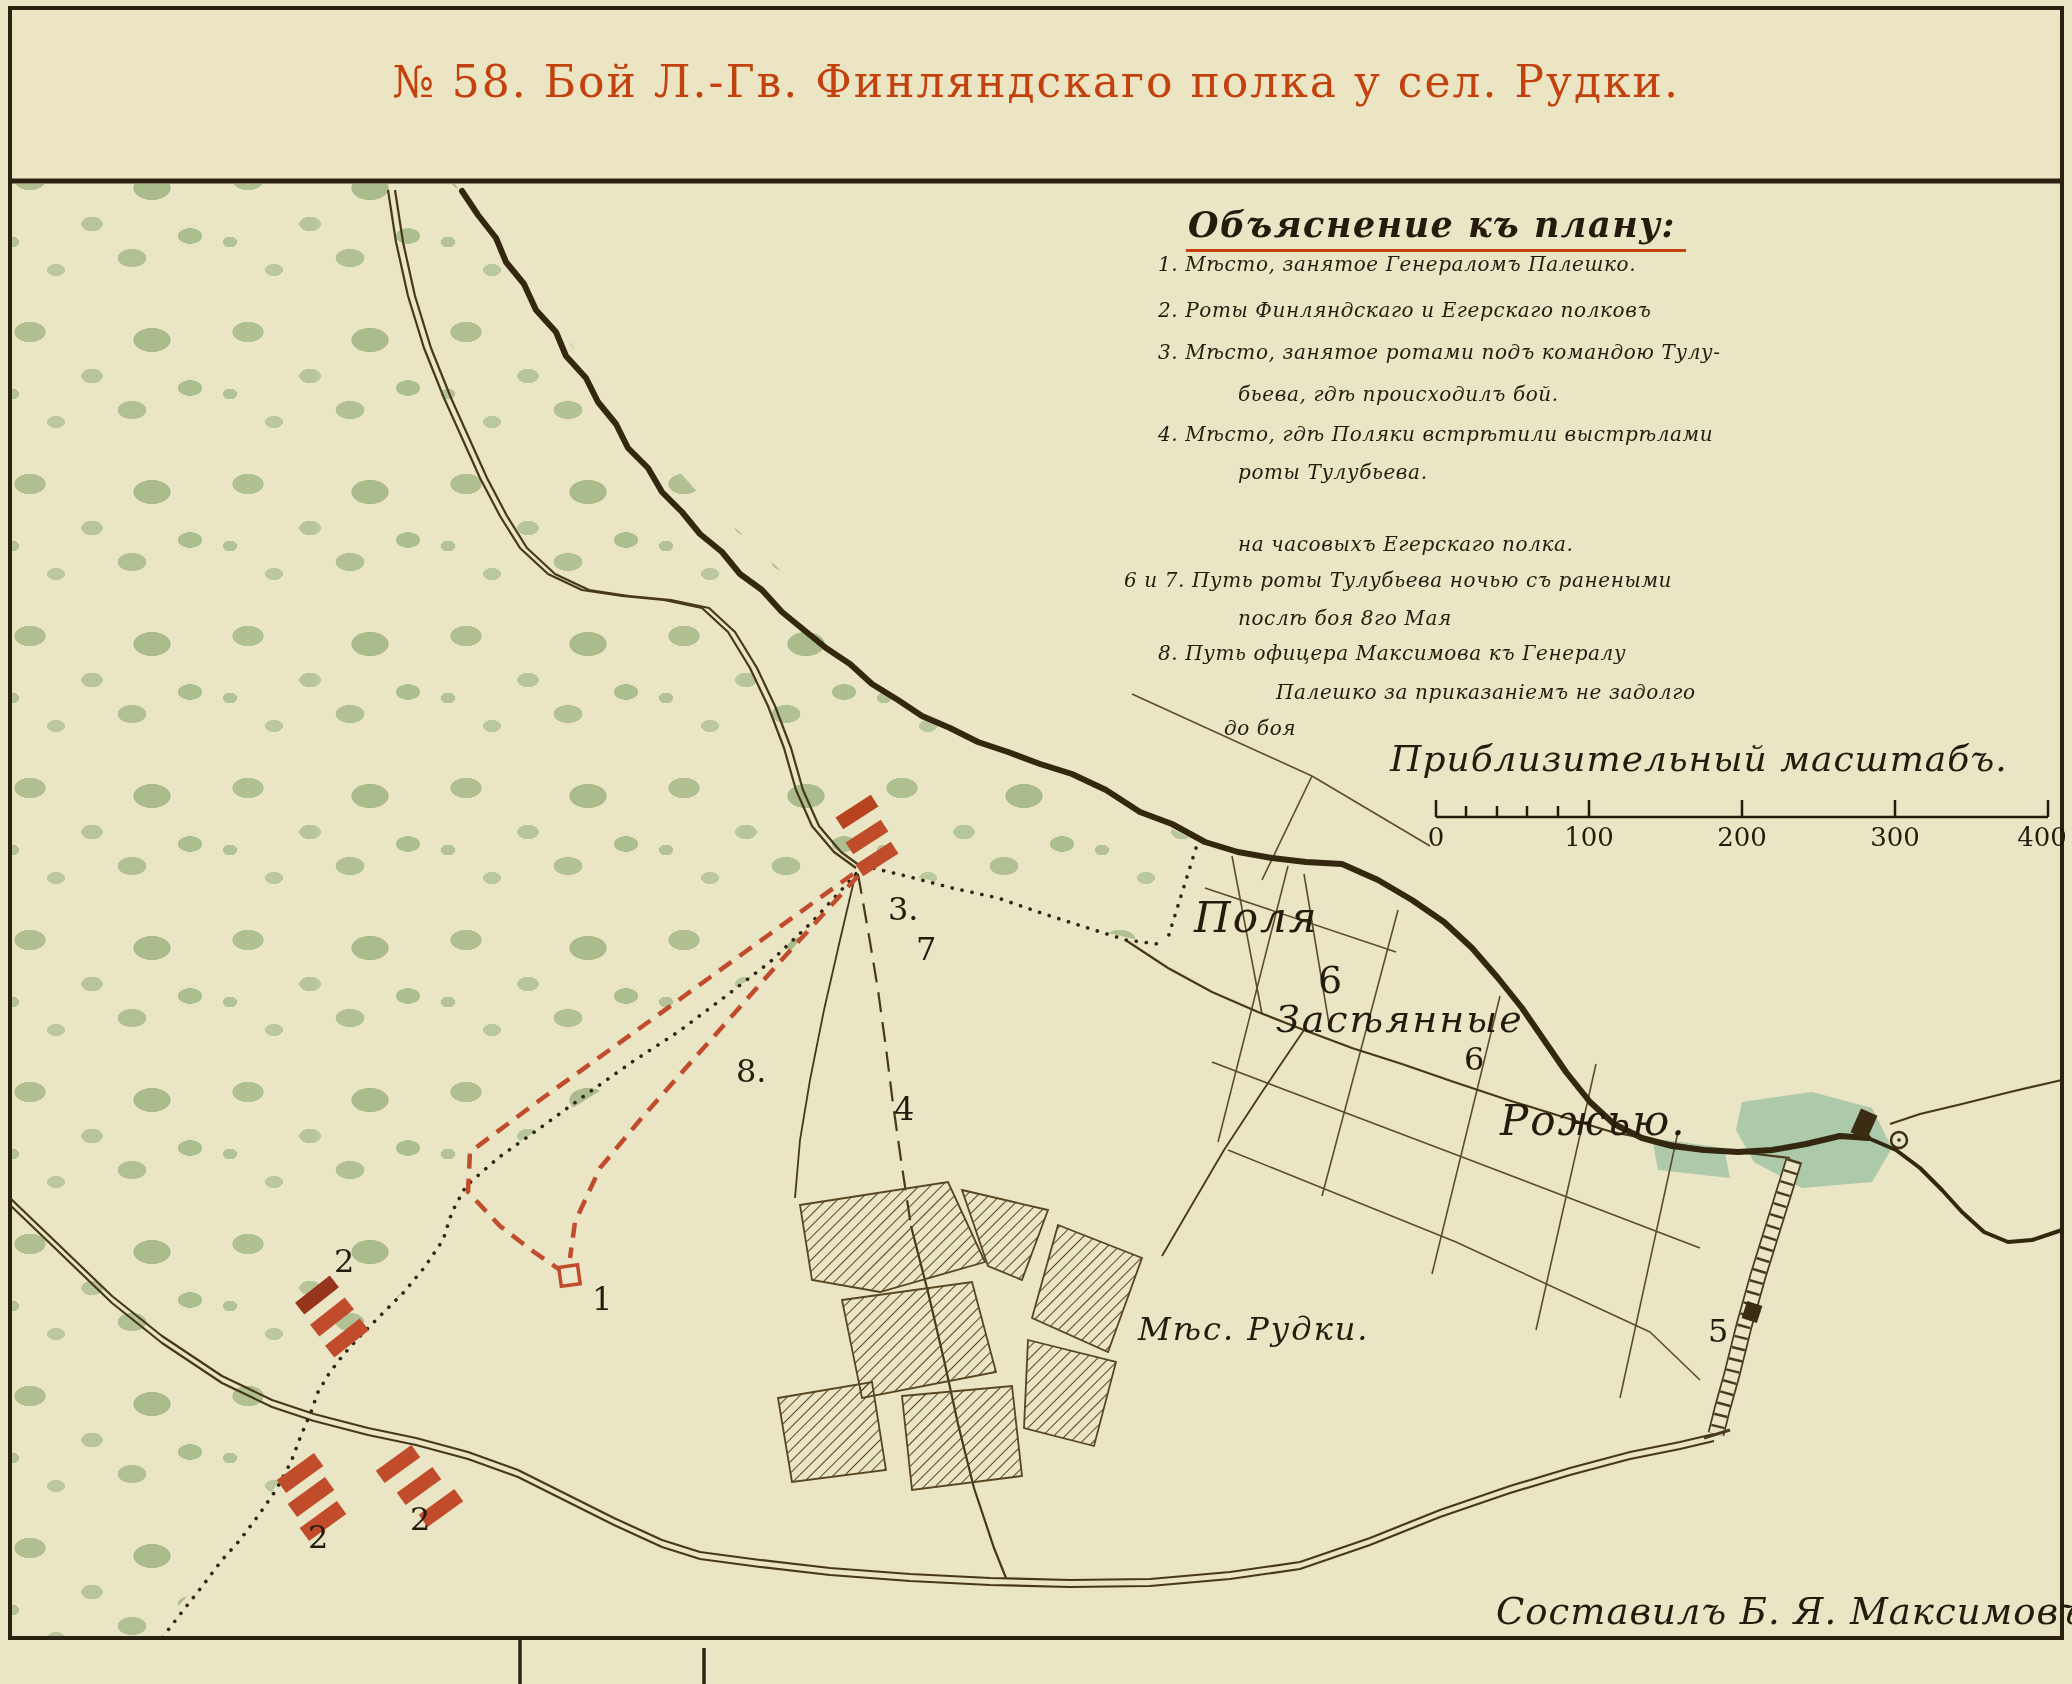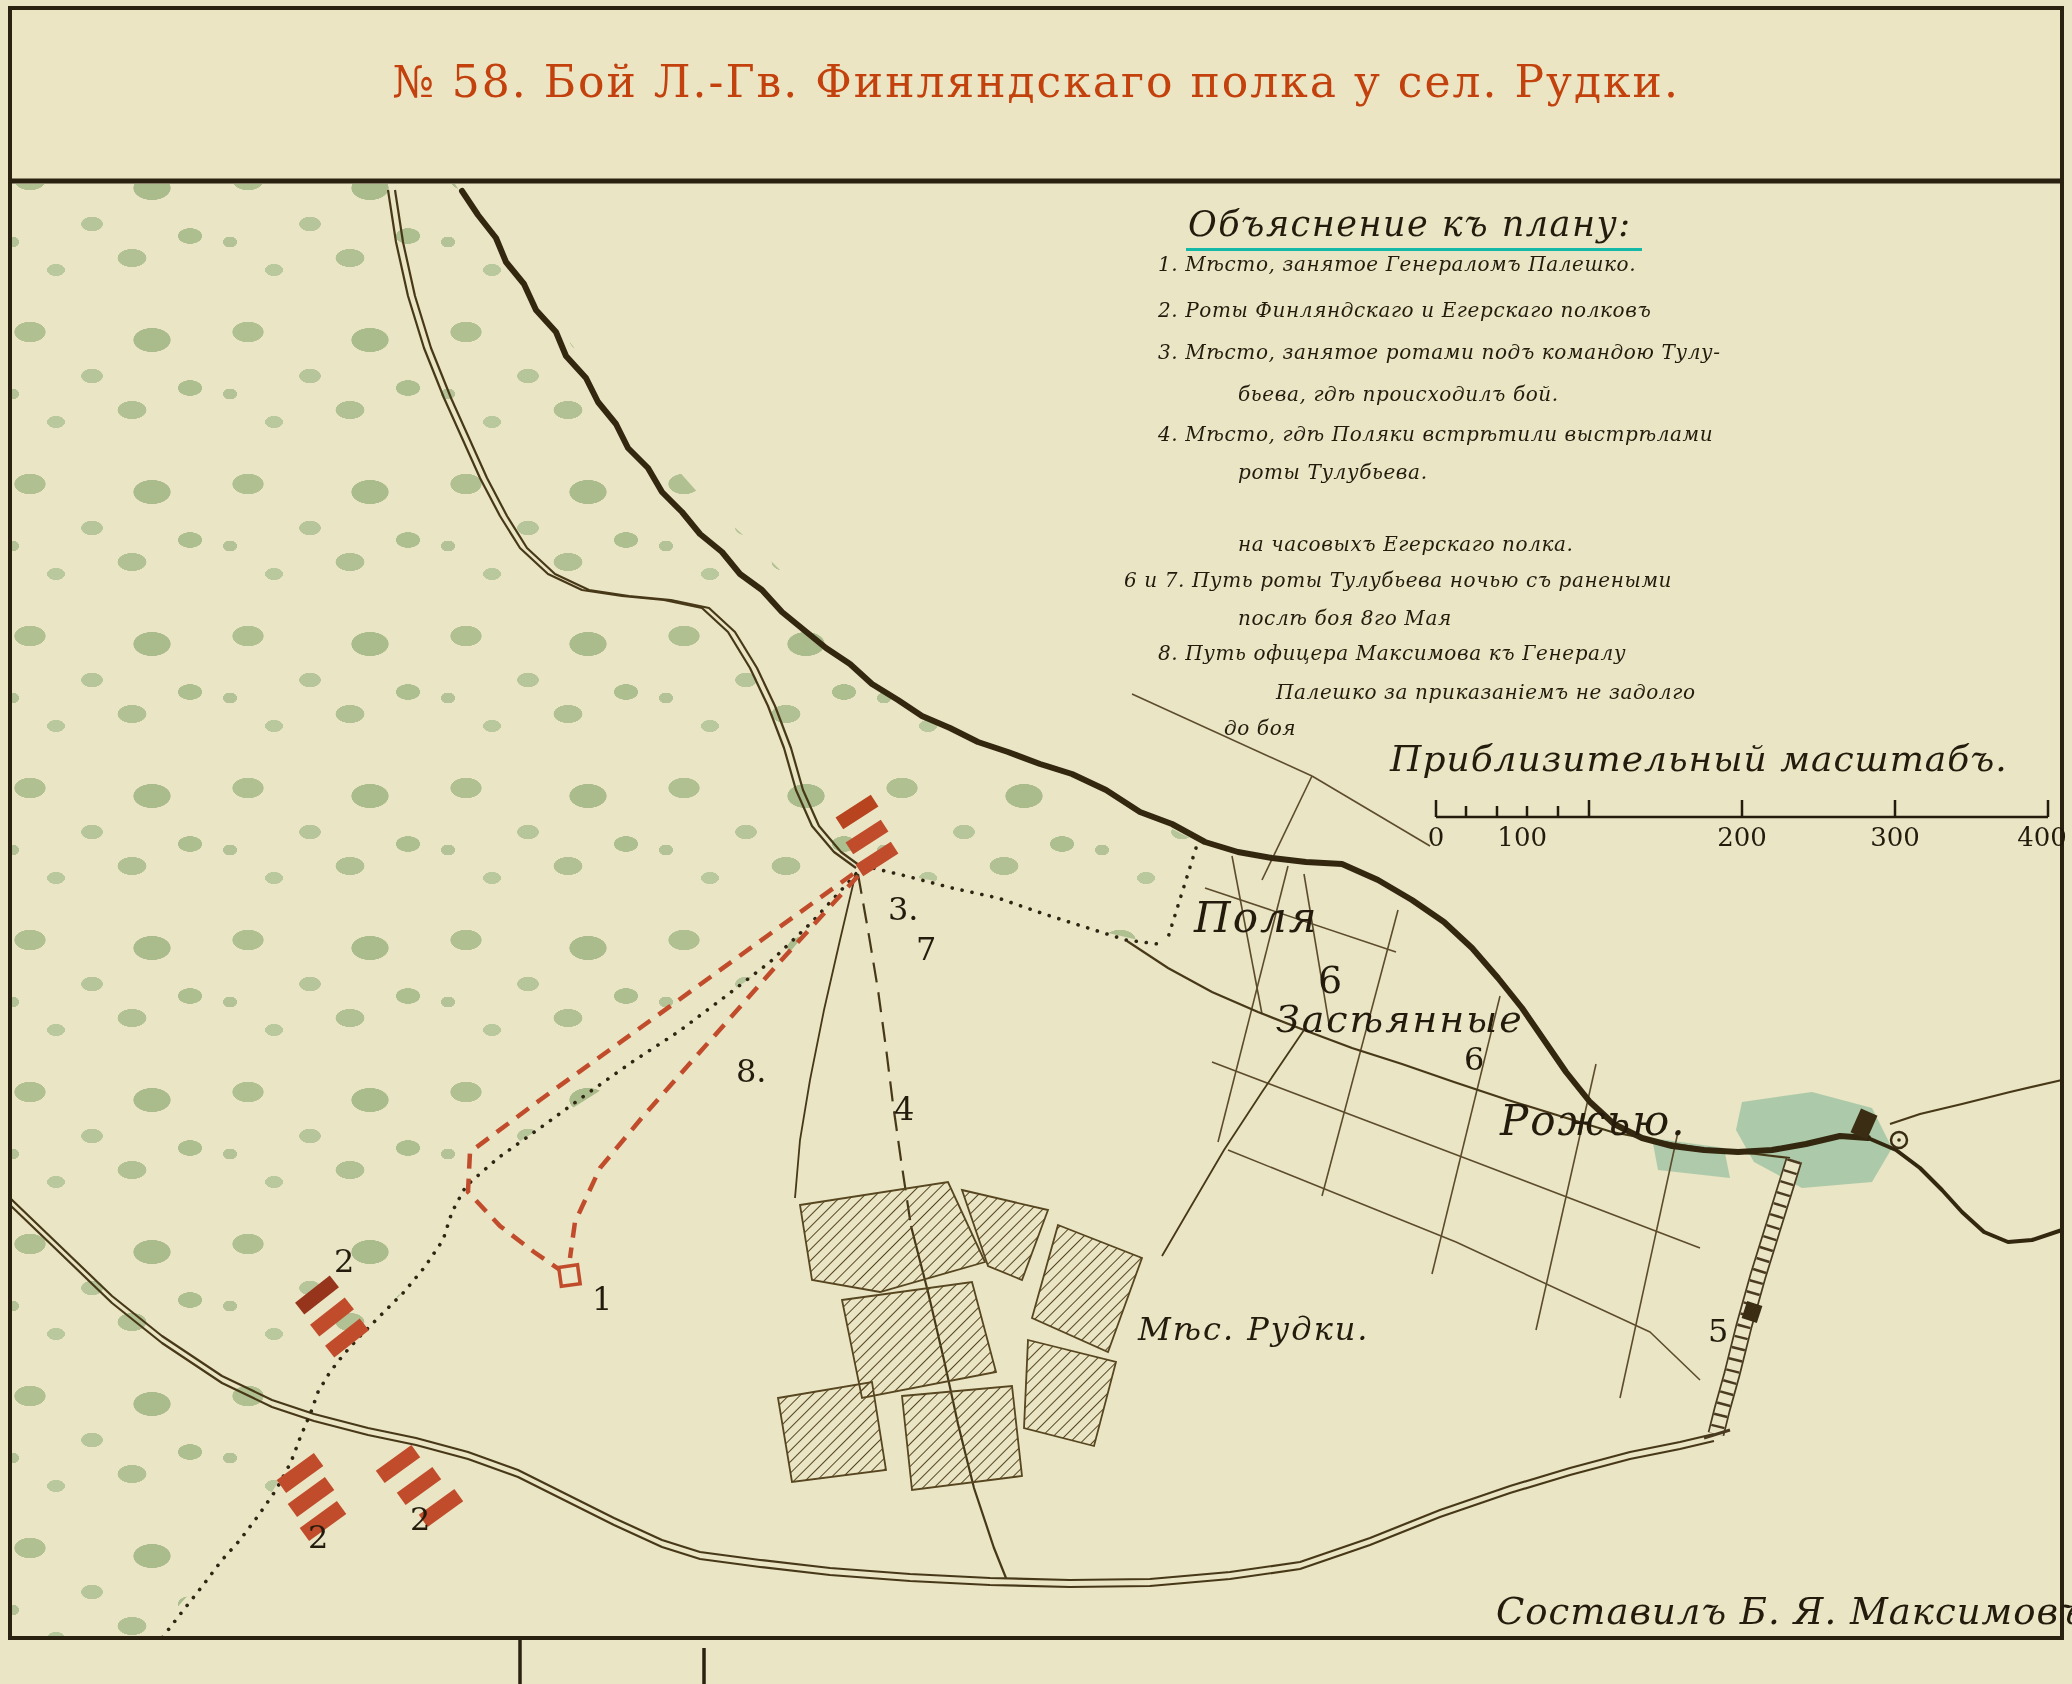--- a/index.html
+++ b/index.html
@@ -30,21 +30,21 @@
       radial-gradient(ellipse 15px 10px at 56px 118px, #bac89e 59%, transparent 61%),
       radial-gradient(ellipse 24px 15px at 132px 106px,#b1c194 59%, transparent 61%),
       radial-gradient(ellipse 20px 13px at 190px 84px, #adbe8f 59%, transparent 61%),
       radial-gradient(ellipse 12px 9px  at 12px 90px,  #b4c397 59%, transparent 61%);
     background-size:218px 152px;
   }
   
   .hand{font-style:italic;letter-spacing:0.6px;white-space:nowrap;}
   #legend-heading{
     top:204px;left:1186px;font-size:35px;letter-spacing:1.5px;
-    border-bottom:3px solid #14b8a6;padding:0 10px 4px 2px;
+    border-bottom:3px solid #c2410c;padding:0 10px 4px 2px;font-weight:bold;
   }
   .lg{font-size:20px;}
   #scale-caption{top:738px;left:1390px;font-size:36px;letter-spacing:1px;}
   .tick-num{font-size:26px;text-align:center;width:60px;top:822px;}
   .mapnum{font-size:32px;white-space:nowrap;}
   .mapnum.big{font-size:38px;}
   .flabel{font-style:italic;white-space:nowrap;letter-spacing:2px;}
   #signature{top:1590px;left:1496px;font-size:37px;font-style:italic;letter-spacing:1px;white-space:nowrap;}
   svg{position:absolute;top:0;left:0;}
 </style>
@@ -196,21 +196,21 @@
   <div class="abs hand lg" style="top:460px;left:1238px;">роты Тулубьева.</div>
   <div class="abs hand lg" style="top:532px;left:1238px;">на часовыхъ Егерскаго полка.</div>
   <div class="abs hand lg" style="top:568px;left:1124px;">6 и 7. Путь роты Тулубьева ночью съ ранеными</div>
   <div class="abs hand lg" style="top:606px;left:1238px;">послѣ боя 8го Мая</div>
   <div class="abs hand lg" style="top:641px;left:1158px;">8. Путь офицера Максимова къ Генералу</div>
   <div class="abs hand lg" style="top:680px;left:1276px;text-align:right;">Палешко за приказаніемъ не задолго</div>
   <div class="abs hand lg" style="top:716px;left:1224px;">до боя</div>
 
   <div id="scale-caption" class="abs hand">Приблизительный масштабъ.</div>
   <div class="abs tick-num" style="left:1406px;">0</div>
-  <div class="abs tick-num" style="left:1487px;text-align:right;">100</div>
+  <div class="abs tick-num" style="left:1559px;">100</div>
   <div class="abs tick-num" style="left:1712px;">200</div>
   <div class="abs tick-num" style="left:1865px;">300</div>
   <div class="abs tick-num" style="left:2012px;">400</div>
 
   <div class="abs flabel" style="top:893px;left:1194px;font-size:42px;">Поля</div>
   <div class="abs flabel" style="top:997px;left:1276px;font-size:38px;">Засѣянные</div>
   <div class="abs flabel" style="top:1096px;left:1500px;font-size:42px;">Рожью.</div>
   <div class="abs flabel" style="top:1310px;left:1138px;font-size:32px;">Мѣс. Рудки.</div>
   <div id="signature" class="abs">Составилъ Б. Я. Максимовъ.</div>
 

